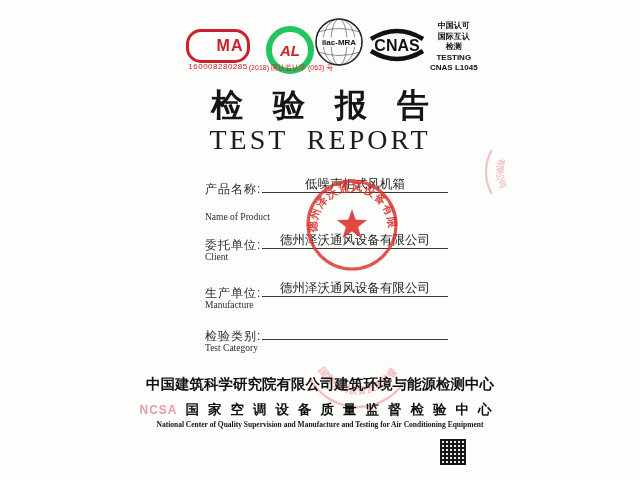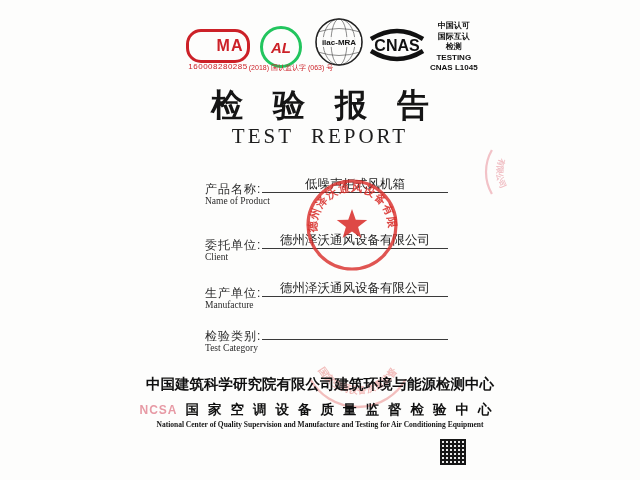--- a/index.html
+++ b/index.html
@@ -9,33 +9,33 @@
     font-family:"Liberation Sans",sans-serif;color:#1a1a1a;
   }
   .abs{position:absolute;}
 
   
   .cma-box{left:186px;top:29px;width:58px;height:28px;border:3px solid #cc2128;
     border-radius:15px;display:flex;align-items:center;justify-content:center;}
   .cma-box .mark{font-weight:bold;font-size:16px;color:#cc2128;letter-spacing:1px;margin-left:24px;}
   .cma-number{left:181px;top:62px;width:74px;font-size:8px;color:#cc2128;
     letter-spacing:.5px;text-align:center;}
-  .cal-circle{left:260px;top:26px;width:36px;height:36px;border:3px solid #22c55e;
+  .cal-circle{left:266px;top:26px;width:36px;height:36px;border:6px solid #22c55e;
     border-radius:50%;display:flex;align-items:center;justify-content:center;}
   .cal-circle .mark{font-weight:bold;font-style:italic;font-size:15px;color:#cc2128;}
   .cal-caption{left:238px;top:63px;width:106px;font-size:7px;color:#cc2128;text-align:center;}
   .ilac-svg{left:314px;top:17px;}
   .cnas-svg{left:367px;top:25px;}
   .accred{left:430px;top:21px;font-size:8px;font-weight:bold;line-height:10.5px;color:#111;text-align:center;}
 
   
   .title-zh{left:0;right:0;top:84px;text-align:center;font-size:32px;font-weight:bold;
     letter-spacing:30px;text-indent:30px;color:#151515;}
   .title-en{left:0;right:0;top:124px;text-align:center;
-    font-family:"Liberation Serif",serif;font-size:21px;letter-spacing:3px;word-spacing:9px;color:#1d1d1d;}
+    font-family:"Liberation Serif",serif;font-size:28px;letter-spacing:3px;word-spacing:9px;color:#1d1d1d;}
   .report-no{left:0;right:0;top:150px;text-align:center;
     font-family:"Liberation Serif",serif;font-size:9.5px;letter-spacing:1px;color:#222;}
 
   
   .f-label{left:205px;font-size:12px;letter-spacing:1px;color:#2b2b2b;}
   .f-en{left:205px;font-family:"Liberation Serif",serif;font-size:9.5px;color:#2b2b2b;}
   .f-line{left:262px;width:186px;border-top:1.5px solid #3a3a3a;height:0;}
   .f-value{left:262px;width:186px;text-align:center;font-size:12.5px;color:#222;}
 
   
@@ -94,21 +94,21 @@
     <div>国际互认</div>
     <div>检测</div>
     <div>TESTING</div>
     <div>CNAS L1045</div>
   </div>
 
   <div class="abs title-zh">检验报告</div>
   <div class="abs title-en">TEST REPORT</div>
 
   <div class="abs f-label" style="top:181px">产品名称:</div>
-  <div class="abs f-en" style="top:196px">Name of Product</div>
+  <div class="abs f-en" style="top:212px">Name of Product</div>
   <div class="abs f-value" style="top:176px">低噪声柜式风机箱</div>
   <div class="abs f-line" style="top:192px"></div>
 
   <div class="abs f-label" style="top:237px">委托单位:</div>
   <div class="abs f-en" style="top:252px">Client</div>
   <div class="abs f-value" style="top:232px">德州泽沃通风设备有限公司</div>
   <div class="abs f-line" style="top:248px"></div>
 
   <div class="abs f-label" style="top:285px">生产单位:</div>
   <div class="abs f-en" style="top:300px">Manufacture</div>

